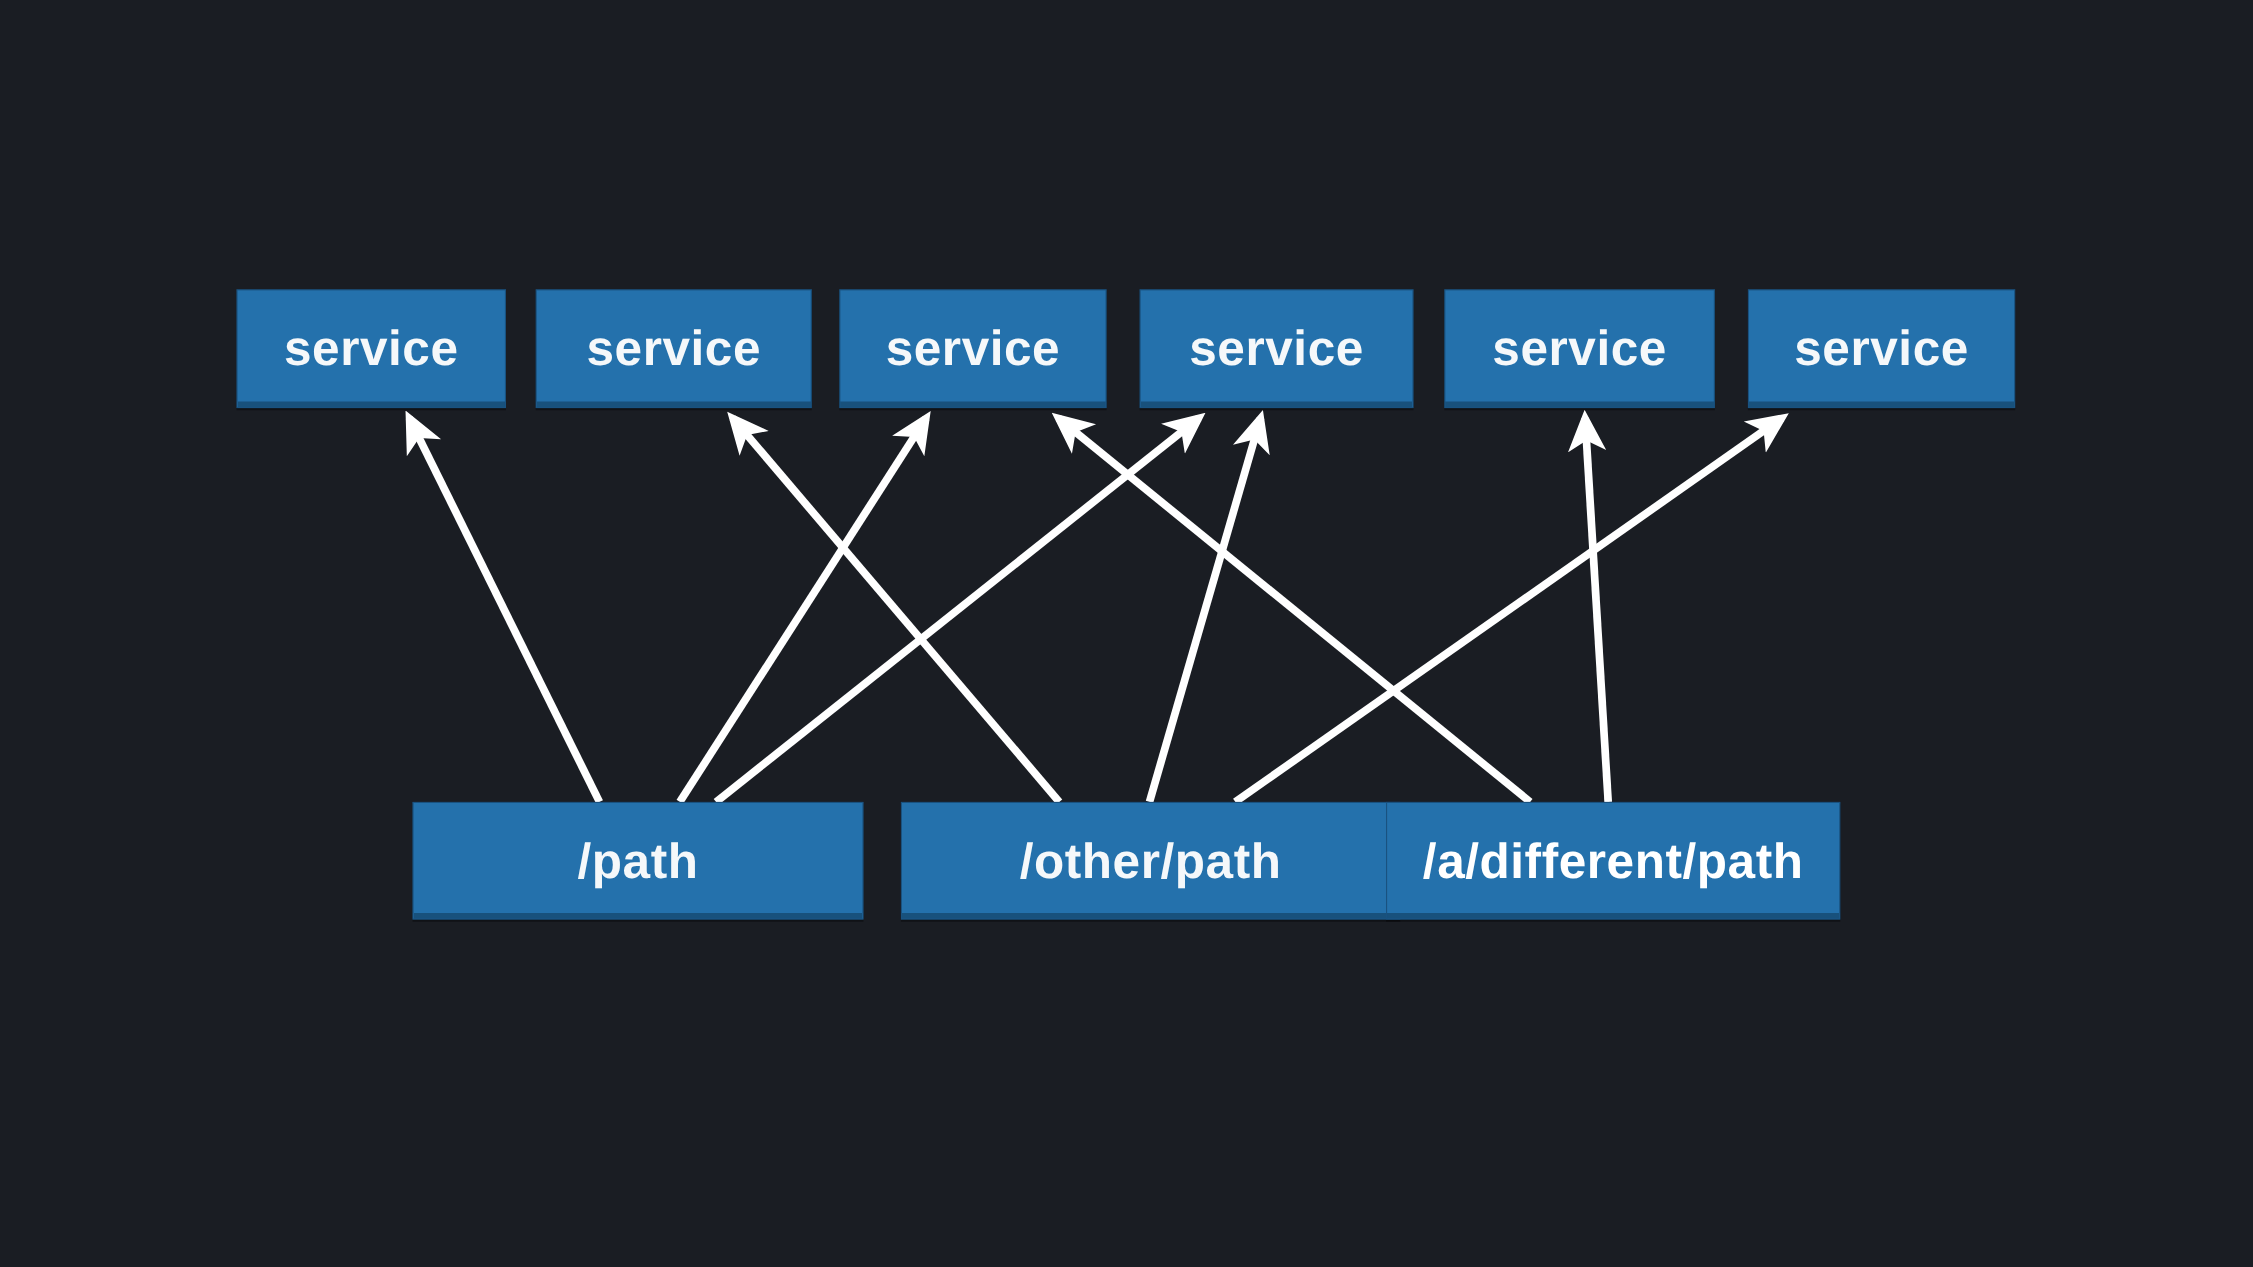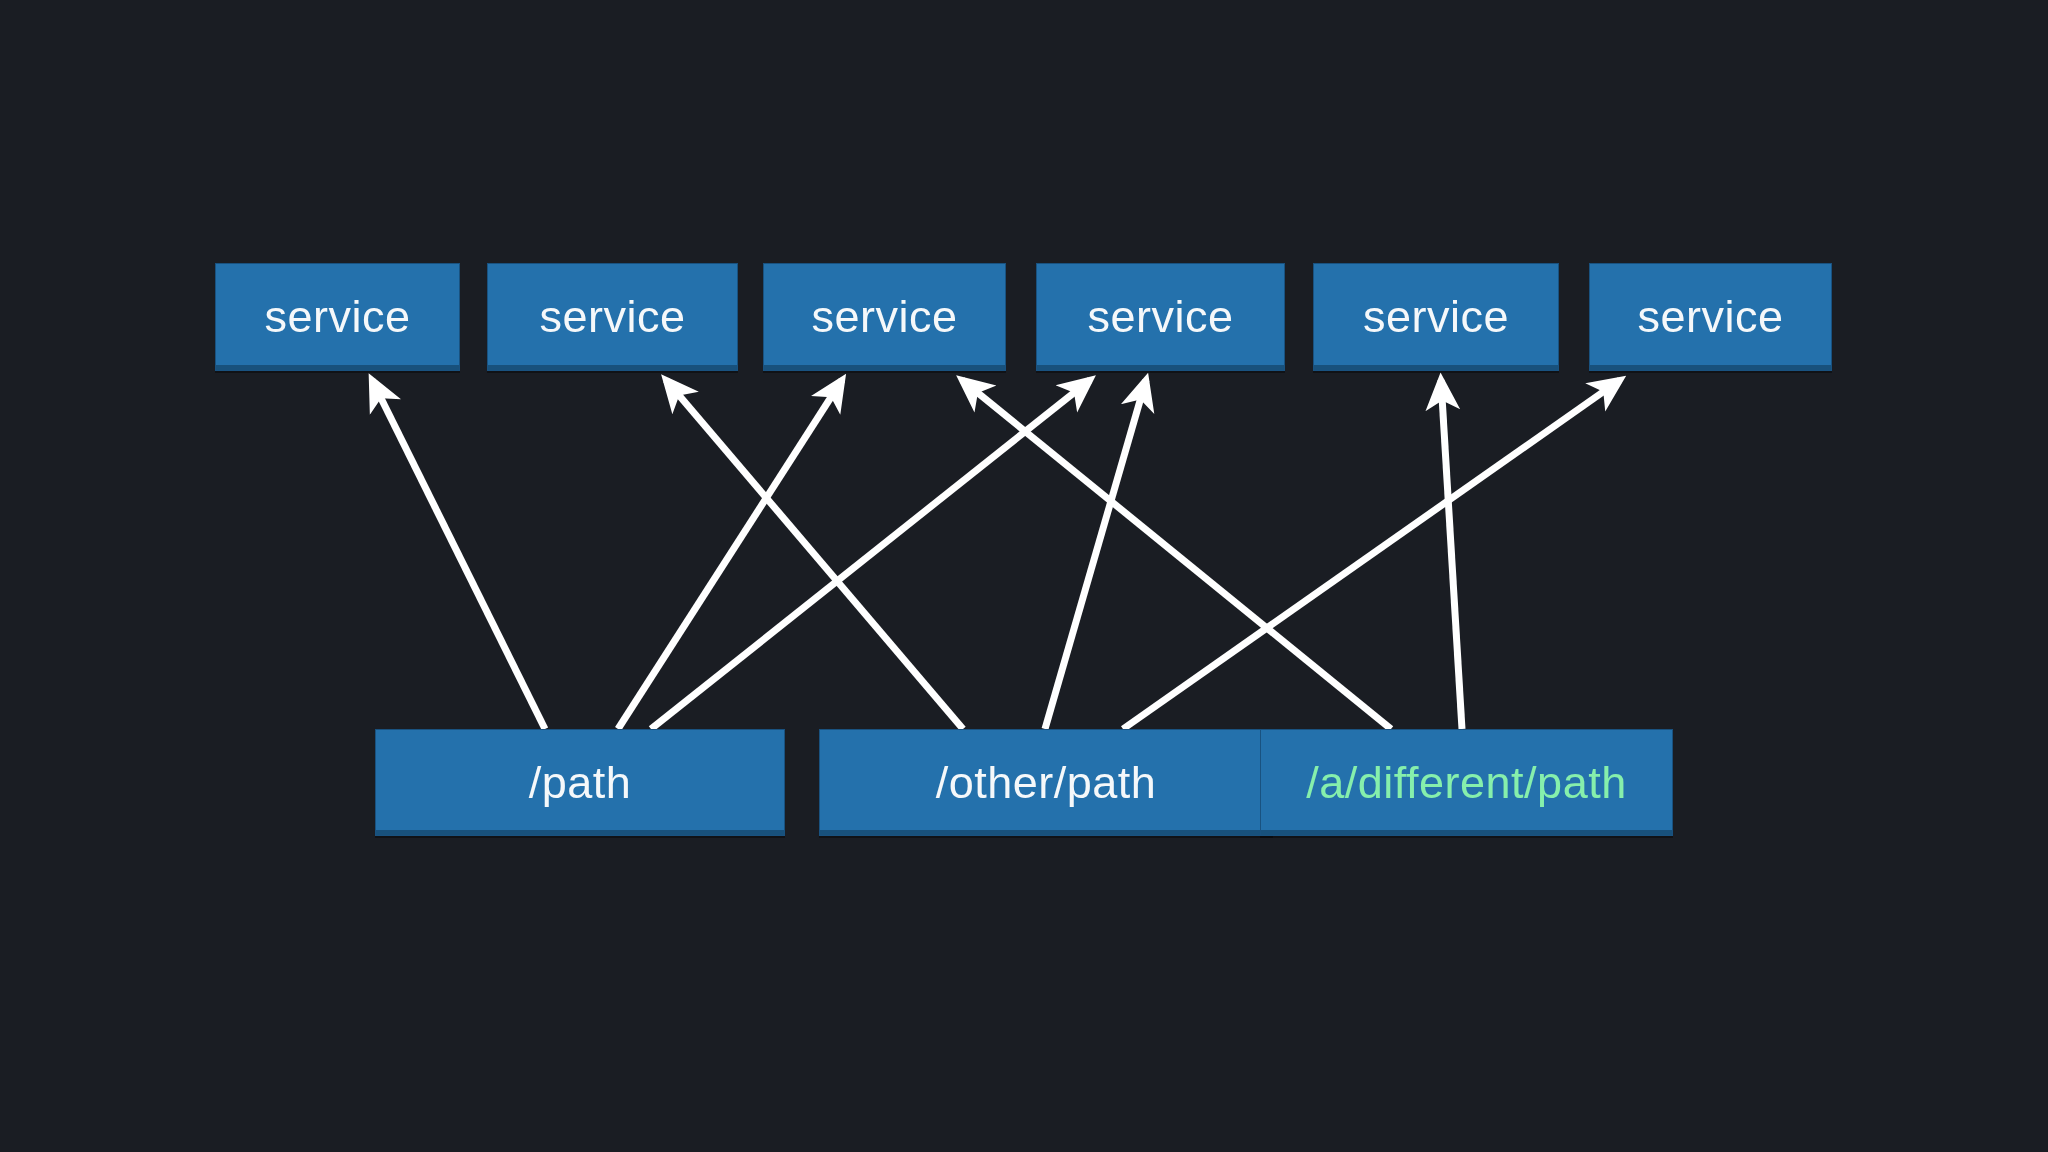--- a/index.html
+++ b/index.html
@@ -26,21 +26,21 @@
     position: absolute;
     display: flex;
     align-items: center;
     justify-content: center;
     box-sizing: border-box;
     border: 1px solid rgba(5, 25, 45, 0.35);
     box-shadow: inset 0 -5px 0 rgba(5, 28, 48, 0.38), 0 2px 0 rgba(0,0,0,0.35);
   }
   .node-label {
     font-size: 45px;
-    font-weight: 400;
+    font-weight: 700;
     letter-spacing: 0.5px;
     white-space: nowrap;
   }
 </style>
 </head>
 <body>
 
 <div class="stage" style="background: rgb(26, 29, 35); width: 2048px; height: 1152px;">
   <svg class="arrow-layer" viewBox="0 0 2048 1152" xmlns="http://www.w3.org/2000/svg">
     <defs>
@@ -77,17 +77,17 @@
       </div>
       <div class="node" style="left: 1589px; top: 263px; width: 243px; height: 108px; background: rgb(36, 113, 172); color: rgb(245, 248, 250);">
         <span class="node-label">service</span>
       </div>
       <div class="node" style="left: 375px; top: 729px; width: 410px; height: 107px; background: rgb(36, 113, 172); color: rgb(245, 248, 250); justify-content: center;">
         <span class="node-label">/path</span>
       </div>
       <div class="node" style="left: 819px; top: 729px; width: 454px; height: 107px; background: rgb(36, 113, 172); color: rgb(245, 248, 250);">
         <span class="node-label">/other/path</span>
       </div>
-      <div class="node" style="left: 1260px; top: 729px; width: 413px; height: 107px; background: rgb(36, 113, 172); color: #86efac;">
+      <div class="node" style="left: 1260px; top: 729px; width: 413px; height: 107px; background: rgb(36, 113, 172); color: #ffffff;">
         <span class="node-label">/a/different/path</span>
       </div>
     </div>
 </div>
 
 </body></html>

